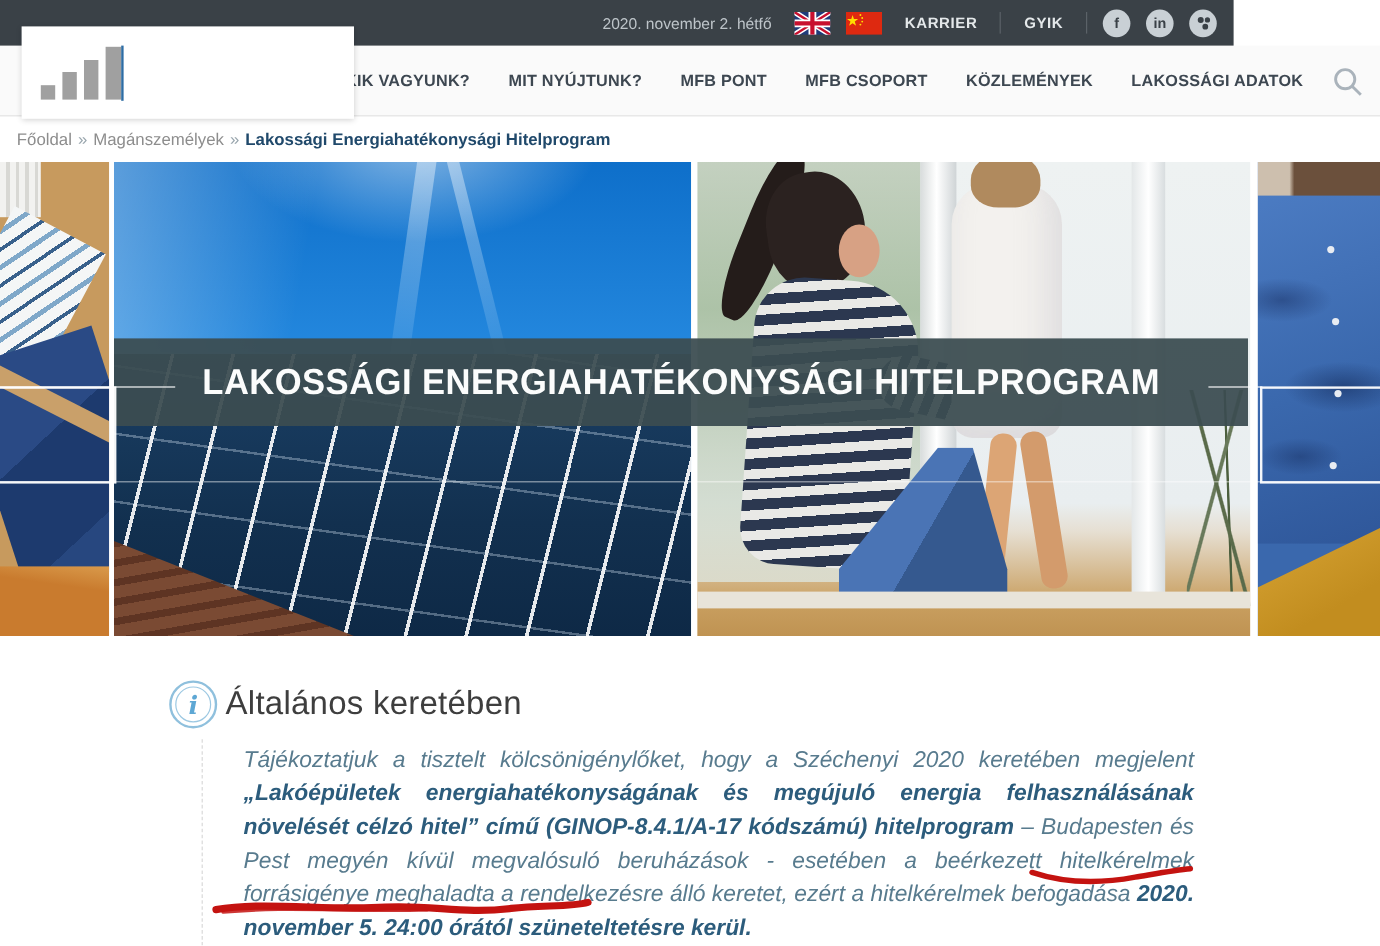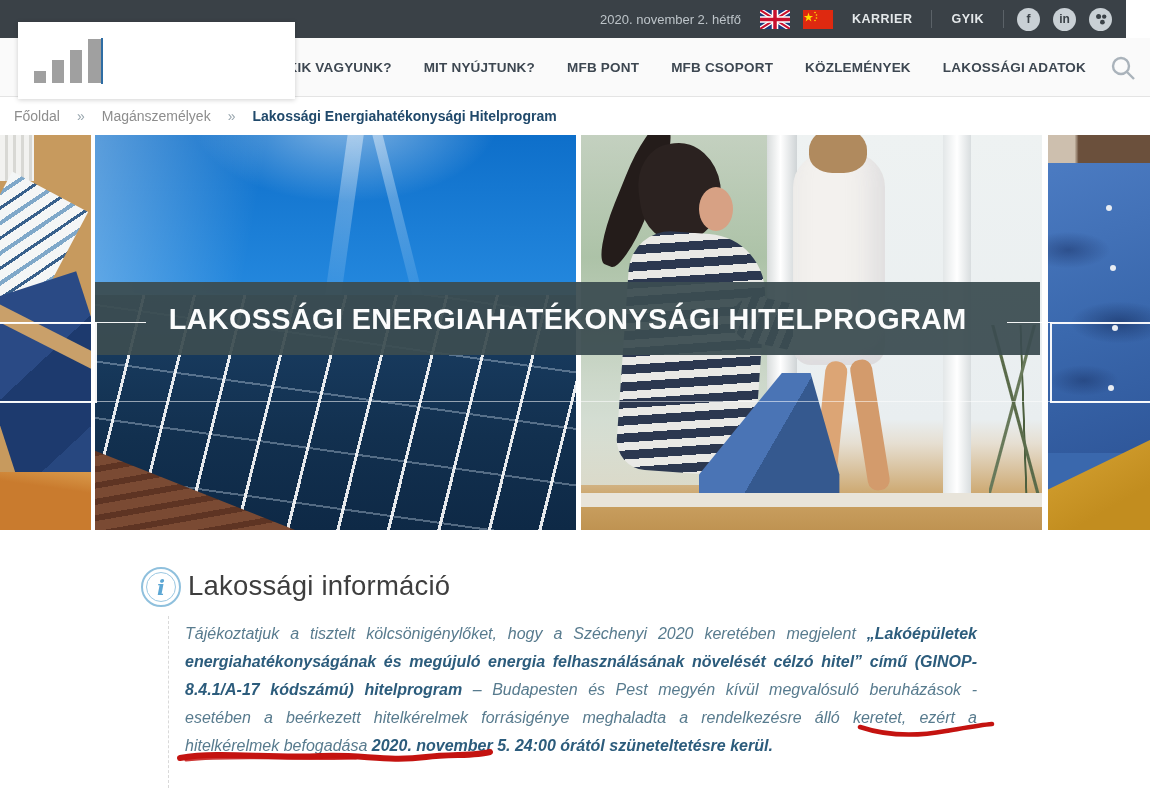--- a/index.html
+++ b/index.html
@@ -1,21 +1,21 @@
 <!DOCTYPE html>
 <html><head>
 <meta charset="utf-8">
 <style>
   * { margin:0; padding:0; box-sizing:border-box; }
   html,body { width:1150px; height:788px; overflow:hidden; background:#fff;
               font-family:"Liberation Sans", sans-serif; }
   .page { position:relative; width:1150px; height:788px; background:#fff; }
 
   
-  .topbar { position:absolute; top:0; left:0; width:1126px; height:38px;
+  .topbar { position:absolute; top:0; left:0; width:1028px; height:38px;
             background:#3a4147; display:flex; align-items:center;
             justify-content:flex-end; padding-right:14px; gap:13px; z-index:30; }
   .topbar-date { color:#bdc4c9; font-size:13px; margin-right:6px; }
   .flag { width:30px; height:19px; display:block; cursor:pointer; }
   .topbar-link { color:#e4e8ea; font-size:12.5px; font-weight:bold;
                  letter-spacing:.5px; text-decoration:none; padding:0 6px; cursor:pointer; }
   .tb-div { width:1px; height:18px; background:#5b6268; }
   .soc { width:23px; height:23px; border-radius:50%; background:#c9d0d5;
          color:#3a4147; font-size:12px; font-weight:bold; display:flex;
          align-items:center; justify-content:center; cursor:pointer; }
@@ -38,21 +38,21 @@
   .logo-bars i:nth-child(1){height:12px;} .logo-bars i:nth-child(2){height:23px;}
   .logo-bars i:nth-child(3){height:33px;} .logo-bars i:nth-child(4){height:44px; width:13px;}
   .logo-abbr { font-size:46px; font-weight:bold; color:#1c4e7b; letter-spacing:-1px;
                margin:0 10px 4px 8px; line-height:1; }
   .logo-divider { width:2px; height:46px; background:#2e6da4; margin-right:10px; }
   .logo-text { font-size:11.5px; color:#4f7396; letter-spacing:1.3px; line-height:14px; }
 
   
   .breadcrumb { position:absolute; top:97px; left:0; width:1104px; height:38px;
                 background:#fff; display:flex; align-items:center;
-                padding-left:14px; font-size:14px; gap:17px; }
+                padding-left:14px; font-size:14px; gap:5px; }
   .bc-link { color:#8d8d8d; cursor:pointer; }
   .bc-sep { color:#98a5ad; }
   .bc-current { color:#20496b; font-weight:bold; }
 
   
   .hero { position:absolute; top:135px; left:0; width:1150px; height:395px;
           background:#fff; overflow:hidden; }
   .hero > div { position:absolute; }
 
   
@@ -173,22 +173,22 @@
      border-left:1px dashed #d9d9d9; }
   .info-icon { position:absolute; left:141px; top:37px; width:40px; height:40px;
      border:2px solid #8fc0dd; border-radius:50%; display:flex;
      align-items:center; justify-content:center; }
   .info-icon .inner { width:30px; height:30px; border:1.5px solid #9cc8e2; border-radius:50%;
      display:flex; align-items:center; justify-content:center;
      color:#5da7d4; font-family:"DejaVu Serif", serif; font-style:italic;
      font-weight:bold; font-size:21px; }
   .section-title { position:absolute; left:188px; top:40px; font-size:27.5px;
      color:#3e3e3e; font-weight:400; letter-spacing:.2px; }
-  .para { position:absolute; left:185px; top:90px; width:792px;
-     font-size:16px; font-style:italic; line-height:28px;
+  .para { position:absolute; left:203px; top:90px; width:792px;
+     font-size:19px; font-style:italic; line-height:28px;
      color:#587b8e; text-align:justify; }
   .para b { color:#2c5c7c; }
   .ann { position:absolute; z-index:3; pointer-events:none; }
   .ann path { fill:none; stroke:#c41310; stroke-linecap:round; }
 </style>
 </head>
 <body>
 
 <div class="page">
 
@@ -314,21 +314,21 @@
     <div class="h-box h-box-left"></div>
     <div class="h-box h-box-right"></div>
   </div>
 
   <main class="content">
     <div class="dash-line"></div>
 
     <div class="info-icon">
       <span class="inner">i</span>
     </div>
-    <h1 class="section-title">Lakossági információ</h1>
+    <h1 class="section-title">Általános keretében</h1>
 
     <p class="para"><span>Tájékoztatjuk a tisztelt kölcsönigénylőket, hogy a Széchenyi 2020 keretében megjelent </span><b>„Lakóépületek energiahatékonyságának és megújuló energia felhasználásának növelését célzó hitel” című (GINOP-8.4.1/A-17 kódszámú) hitelprogram</b><span> – Budapesten és Pest megyén kívül megvalósuló beruházások - esetében a beérkezett hitelkérelmek forrásigénye meghaladta a rendelkezésre álló keretet, ezért a hitelkérelmek befogadása </span><b>2020. november 5. 24:00 órától szüneteltetésre kerül.</b></p>
 
     <svg class="ann" style="left:856px; top:190px;" width="140" height="20" viewBox="0 0 140 20">
       <path d="M4,7 C28,15 58,17 90,11 C108,8 124,5 136,4" stroke-width="4.5"></path>
     </svg>
     <svg class="ann" style="left:176px; top:216px;" width="320" height="24" viewBox="0 0 320 24">
       <path d="M4,12 C45,5 95,13 145,10 C185,8 210,16 250,11 C275,8 300,10 314,6" stroke-width="6"></path>
       <path d="M10,14 C60,9 120,14 180,12" stroke-width="3" opacity=".85"></path>
     </svg>

